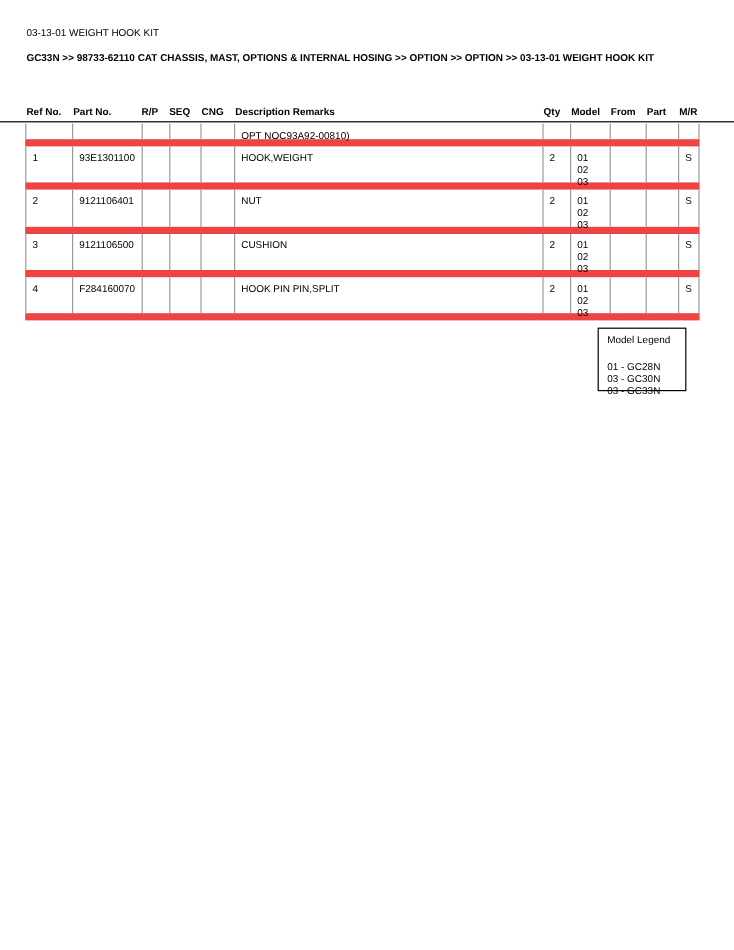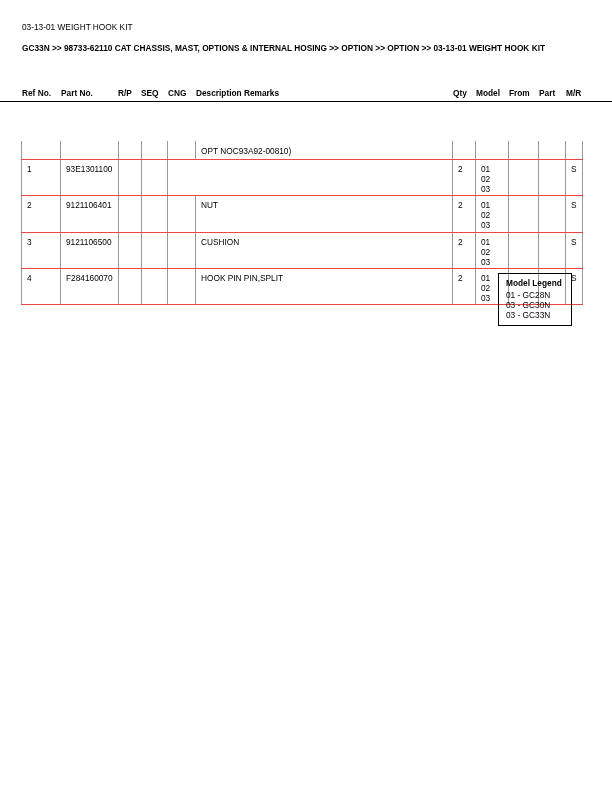--- a/index.html
+++ b/index.html
@@ -49,23 +49,22 @@
     .grid {
       position: absolute;
       left: 21px;
       top: 103px;
       width: 562px;
     }
     .row {
       position: absolute;
       left: 0;
       width: 562px;
-      border-bottom: 1px solid #ef4444;
+      border-bottom: 6px solid #ef4444;
       box-sizing: border-box;
-      margin-top: 38px;
     }
     .cell {
       position: absolute;
       top: 0;
       height: 100%;
       box-sizing: border-box;
       border-left: 1px solid #999;
       font-size: 8.3px;
       line-height: 10px;
       padding: 4px 0 0 5px;
@@ -83,22 +82,22 @@
       top: 273px;
       width: 74px;
       height: 53px;
       border: 1px solid #000;
       box-sizing: border-box;
       padding: 4px 0 0 7px;
       font-size: 8.3px;
       line-height: 10px;
     }
     .legend-title {
-      font-weight: bold;
-      margin-bottom: 2px;
+      font-weight: normal;
+      margin-bottom: 12px;
     }
   </style>
 </head>
 <body>
 
 <div class="title">03-13-01 WEIGHT HOOK KIT</div>
 <div class="breadcrumb">GC33N &gt;&gt; 98733-62110 CAT CHASSIS, MAST, OPTIONS &amp; INTERNAL HOSING &gt;&gt; OPTION &gt;&gt; OPTION &gt;&gt; 03-13-01 WEIGHT HOOK KIT</div>
 
 <div>
   <span class="col-head" style="left:22px">Ref No.</span>
@@ -130,20 +129,21 @@
     <div class="cell" style="left:517px;width:27px"></div>
     <div class="cell last" style="left:544px;width:18px"></div>
   </div>
 
   <div class="row" style="top:19px;height:36px;">
     <div class="cell" style="left:0;width:39px">1</div>
     <div class="cell" style="left:39px;width:58px">93E1301100</div>
     <div class="cell" style="left:97px;width:23px"></div>
     <div class="cell" style="left:120px;width:26px"></div>
     <div class="cell" style="left:146px;width:28px"></div>
+    <div class="cell" style="left:174px;width:257px">HOOK,WEIGHT</div>
     <div class="cell" style="left:431px;width:23px">2</div>
     <div class="cell model-lines" style="left:454px;width:33px">
       <span>01</span>
       <span>02</span>
       <span>03</span>
     </div>
     <div class="cell" style="left:487px;width:30px"></div>
     <div class="cell" style="left:517px;width:27px"></div>
     <div class="cell last" style="left:544px;width:18px">S</div>
   </div>

